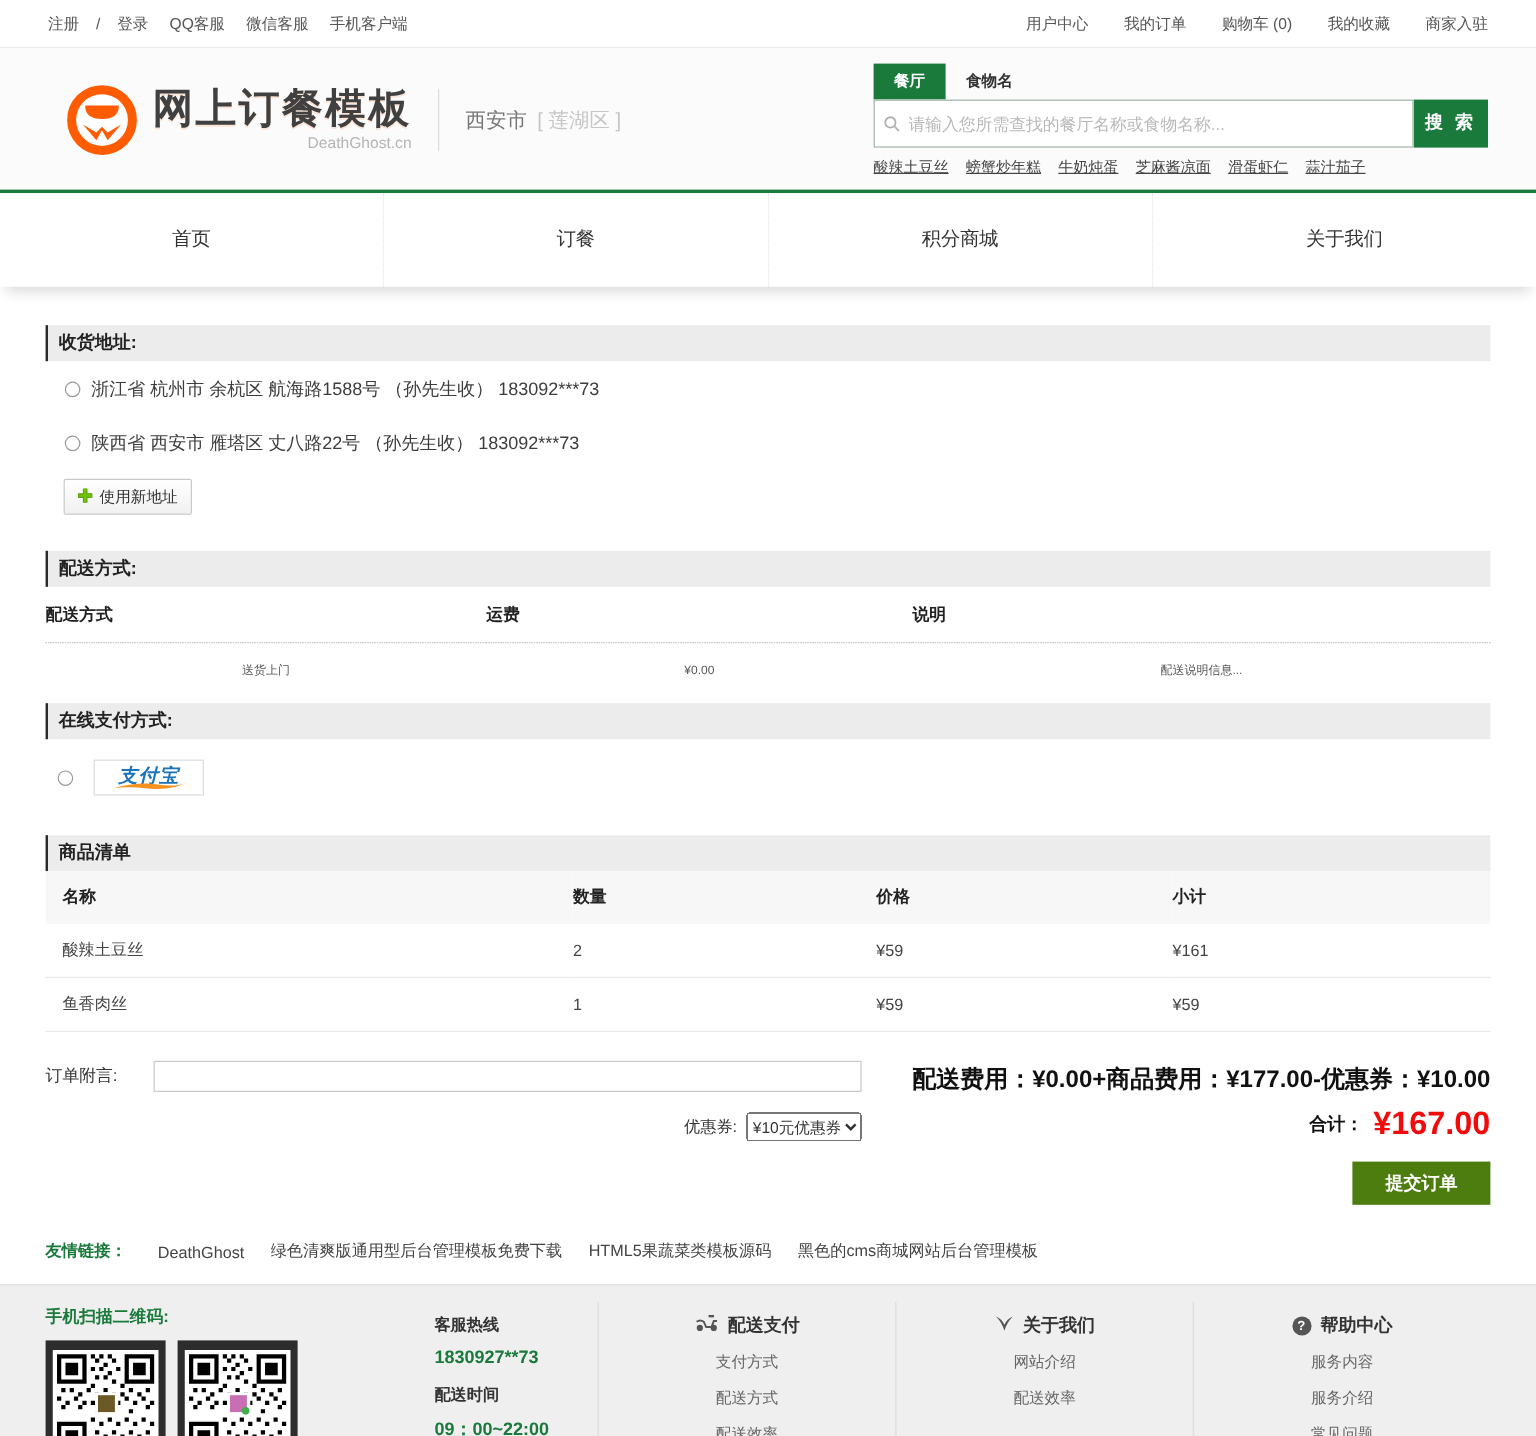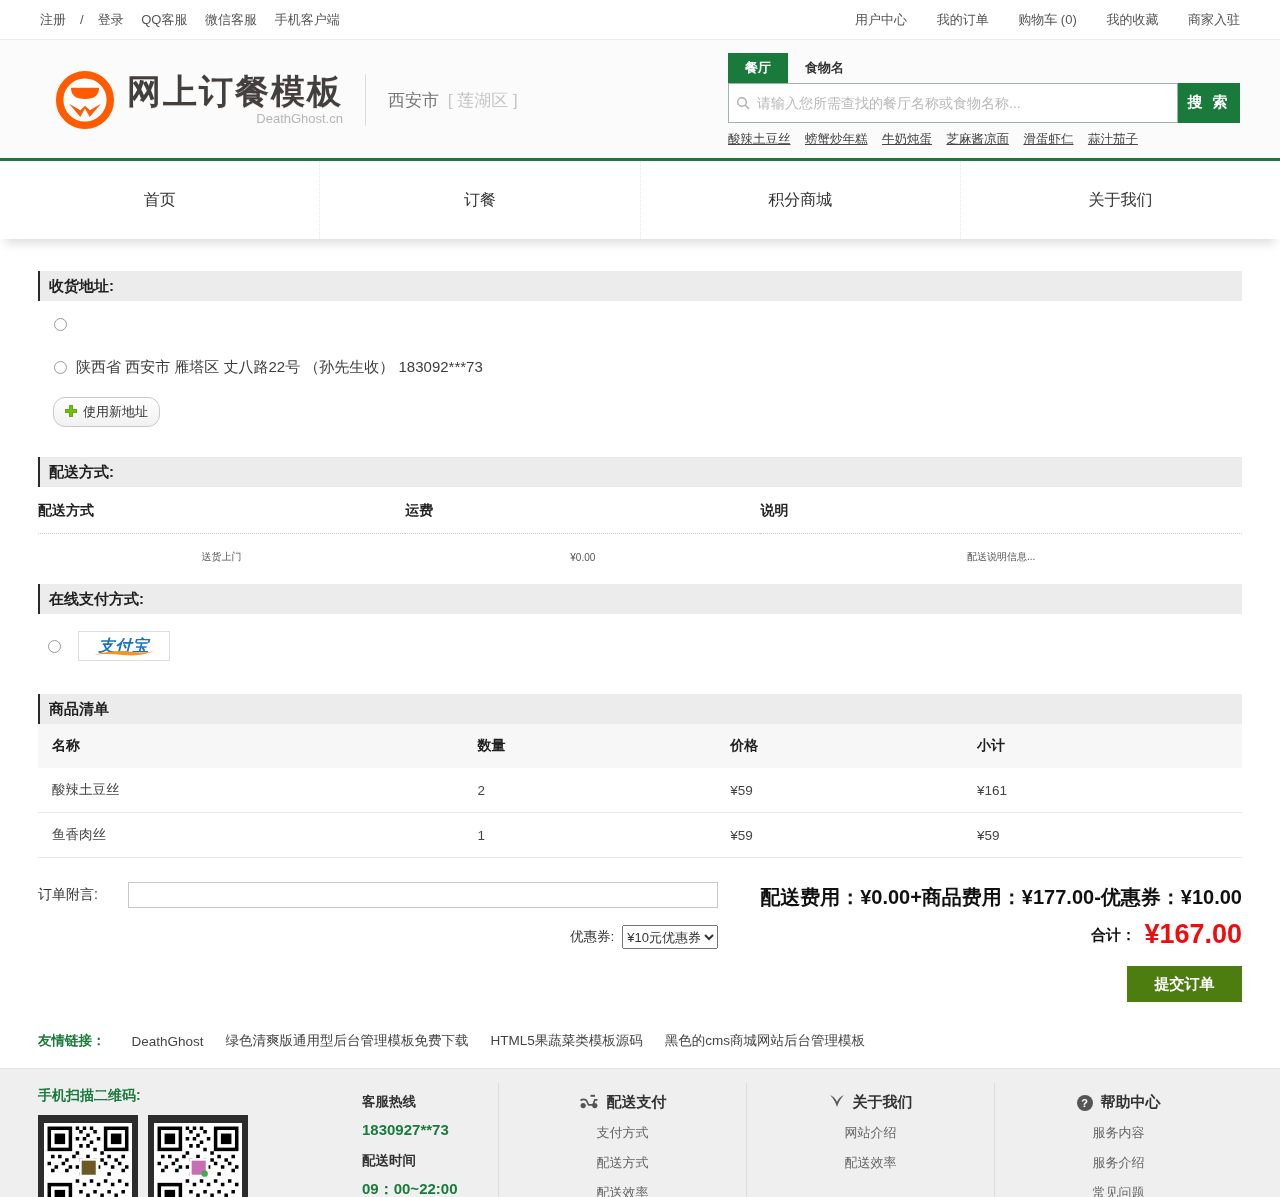--- a/index.html
+++ b/index.html
@@ -52,21 +52,21 @@
   
   .container { padding:0 38px; }
   .section-hd { background:#ececec; border-left:2px solid #2b2b2b; height:30px; line-height:30px;
                 padding-left:9px; font-weight:bold; font-size:15px; color:#222; }
   .radio { display:inline-block; width:13px; height:13px; border:1px solid #999; border-radius:50%;
            background:#fff; vertical-align:-2px; margin-right:9px; cursor:pointer; }
 
   .addr-option { padding:14px 0 12px 16px; font-size:15px; color:#3d3d3d; cursor:pointer; }
   .new-addr-btn { display:inline-flex; align-items:center; gap:6px; margin:8px 0 30px 15px; padding:5px 11px;
                   border:1px solid #c9c9c9; background:linear-gradient(#fff,#f1f1f1); font-size:13px;
-                  color:#333; cursor:pointer; border-radius:12px; }
+                  color:#333; cursor:pointer; border-radius:2px; }
 
   table.flat { width:100%; border-collapse:collapse; }
   .ship-table th { text-align:left; font-size:14px; color:#222; padding:15px 0 13px; border-bottom:1px dotted #c9c9c9; }
   .ship-table td { text-align:center; font-size:10px; color:#555; padding:16px 0 20px; }
   .ship-c1 { width:30.5%; } .ship-c2 { width:29.5%; }
 
   .pay-row { margin:17px 0 33px 10px; display:flex; align-items:center; }
   .alipay-box { display:inline-flex; flex-direction:column; align-items:center; justify-content:center;
                 width:92px; height:30px; border:1px solid #ddd; background:#fff; margin-left:8px;
                 cursor:pointer; position:relative; }
@@ -210,21 +210,21 @@
   <div class="nav-item">订餐</div>
   <div class="nav-item">积分商城</div>
   <div class="nav-item">关于我们</div>
 </div>
 
 <div class="container">
 
   
   <div class="section-hd">收货地址:</div>
   <div class="addr-option">
-    <span class="radio"></span>
+    <span class="radio"></span><span>浙江省 杭州市 余杭区 航海路1588号 （孙先生收） 183092***73</span>
   </div>
   <div class="addr-option">
     <span class="radio"></span><span>陕西省 西安市 雁塔区 丈八路22号 （孙先生收） 183092***73</span>
   </div>
   <button class="new-addr-btn">
     <span>
       <svg width="12" height="12" viewBox="0 0 12 12">
           <path d="M4.5 0h3v4.5H12v3H7.5V12h-3V7.5H0v-3h4.5z" fill="#6fc400" stroke="#4c8a00" stroke-width="0.7"></path>
         </svg>
     </span>

